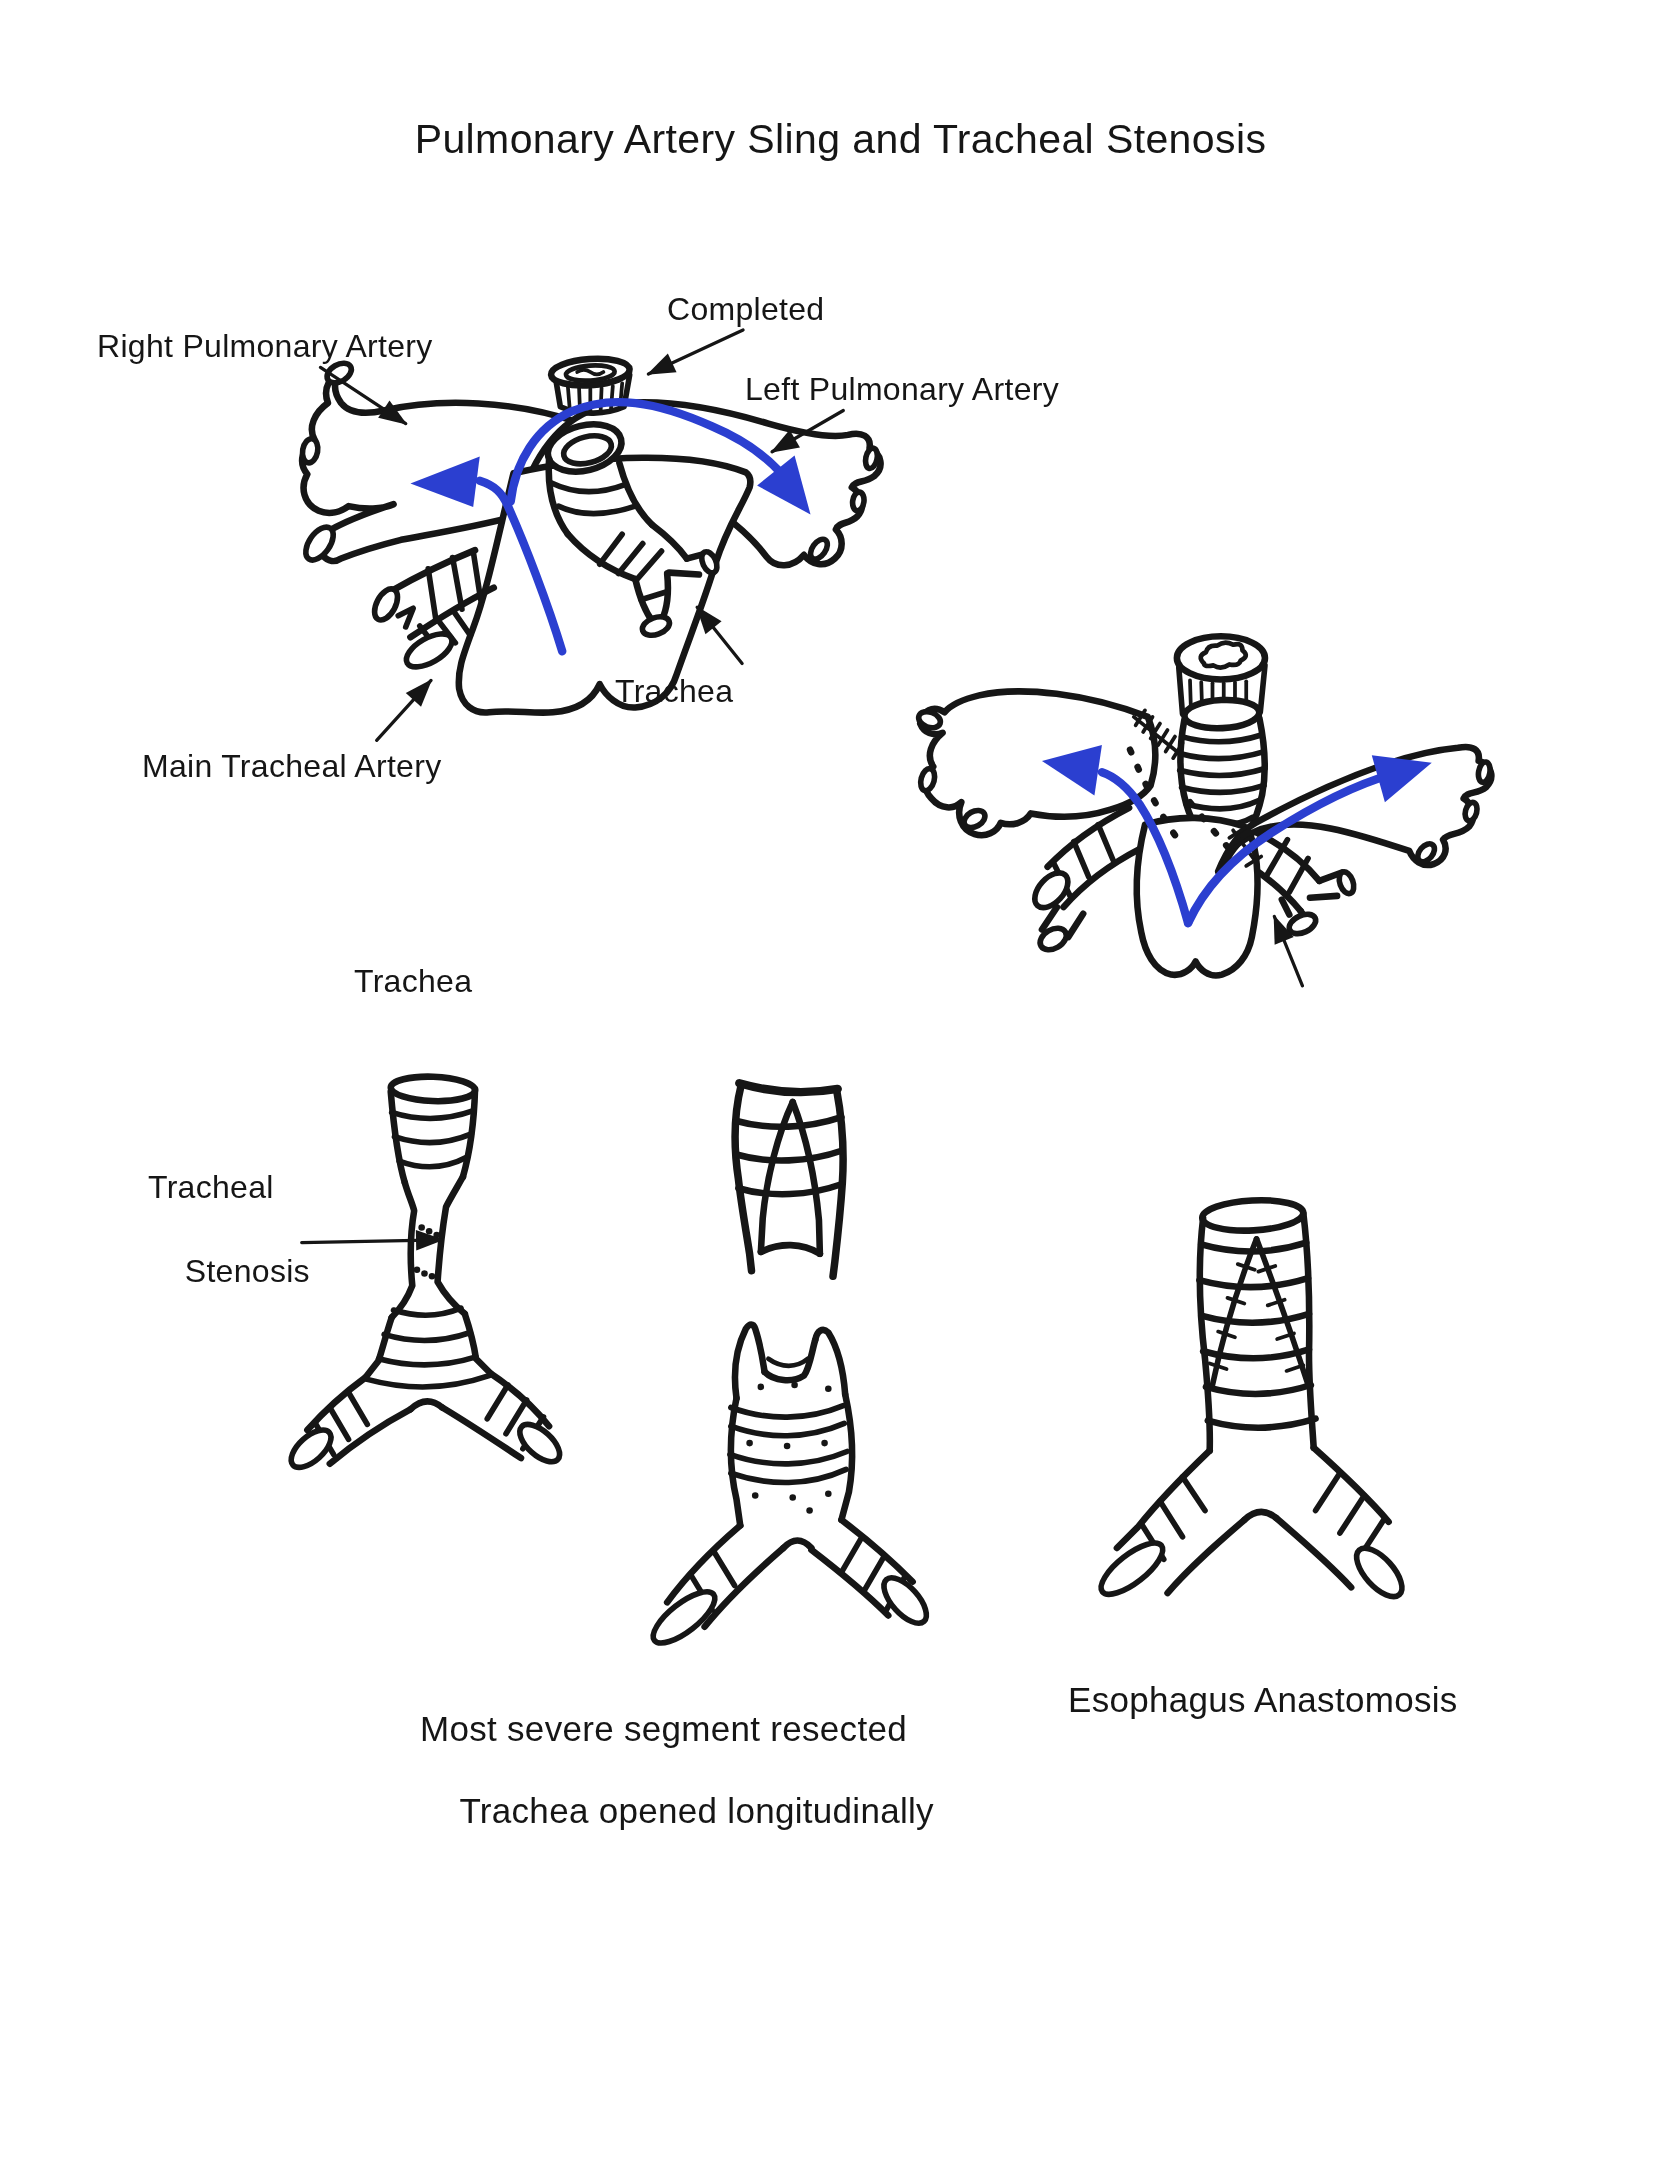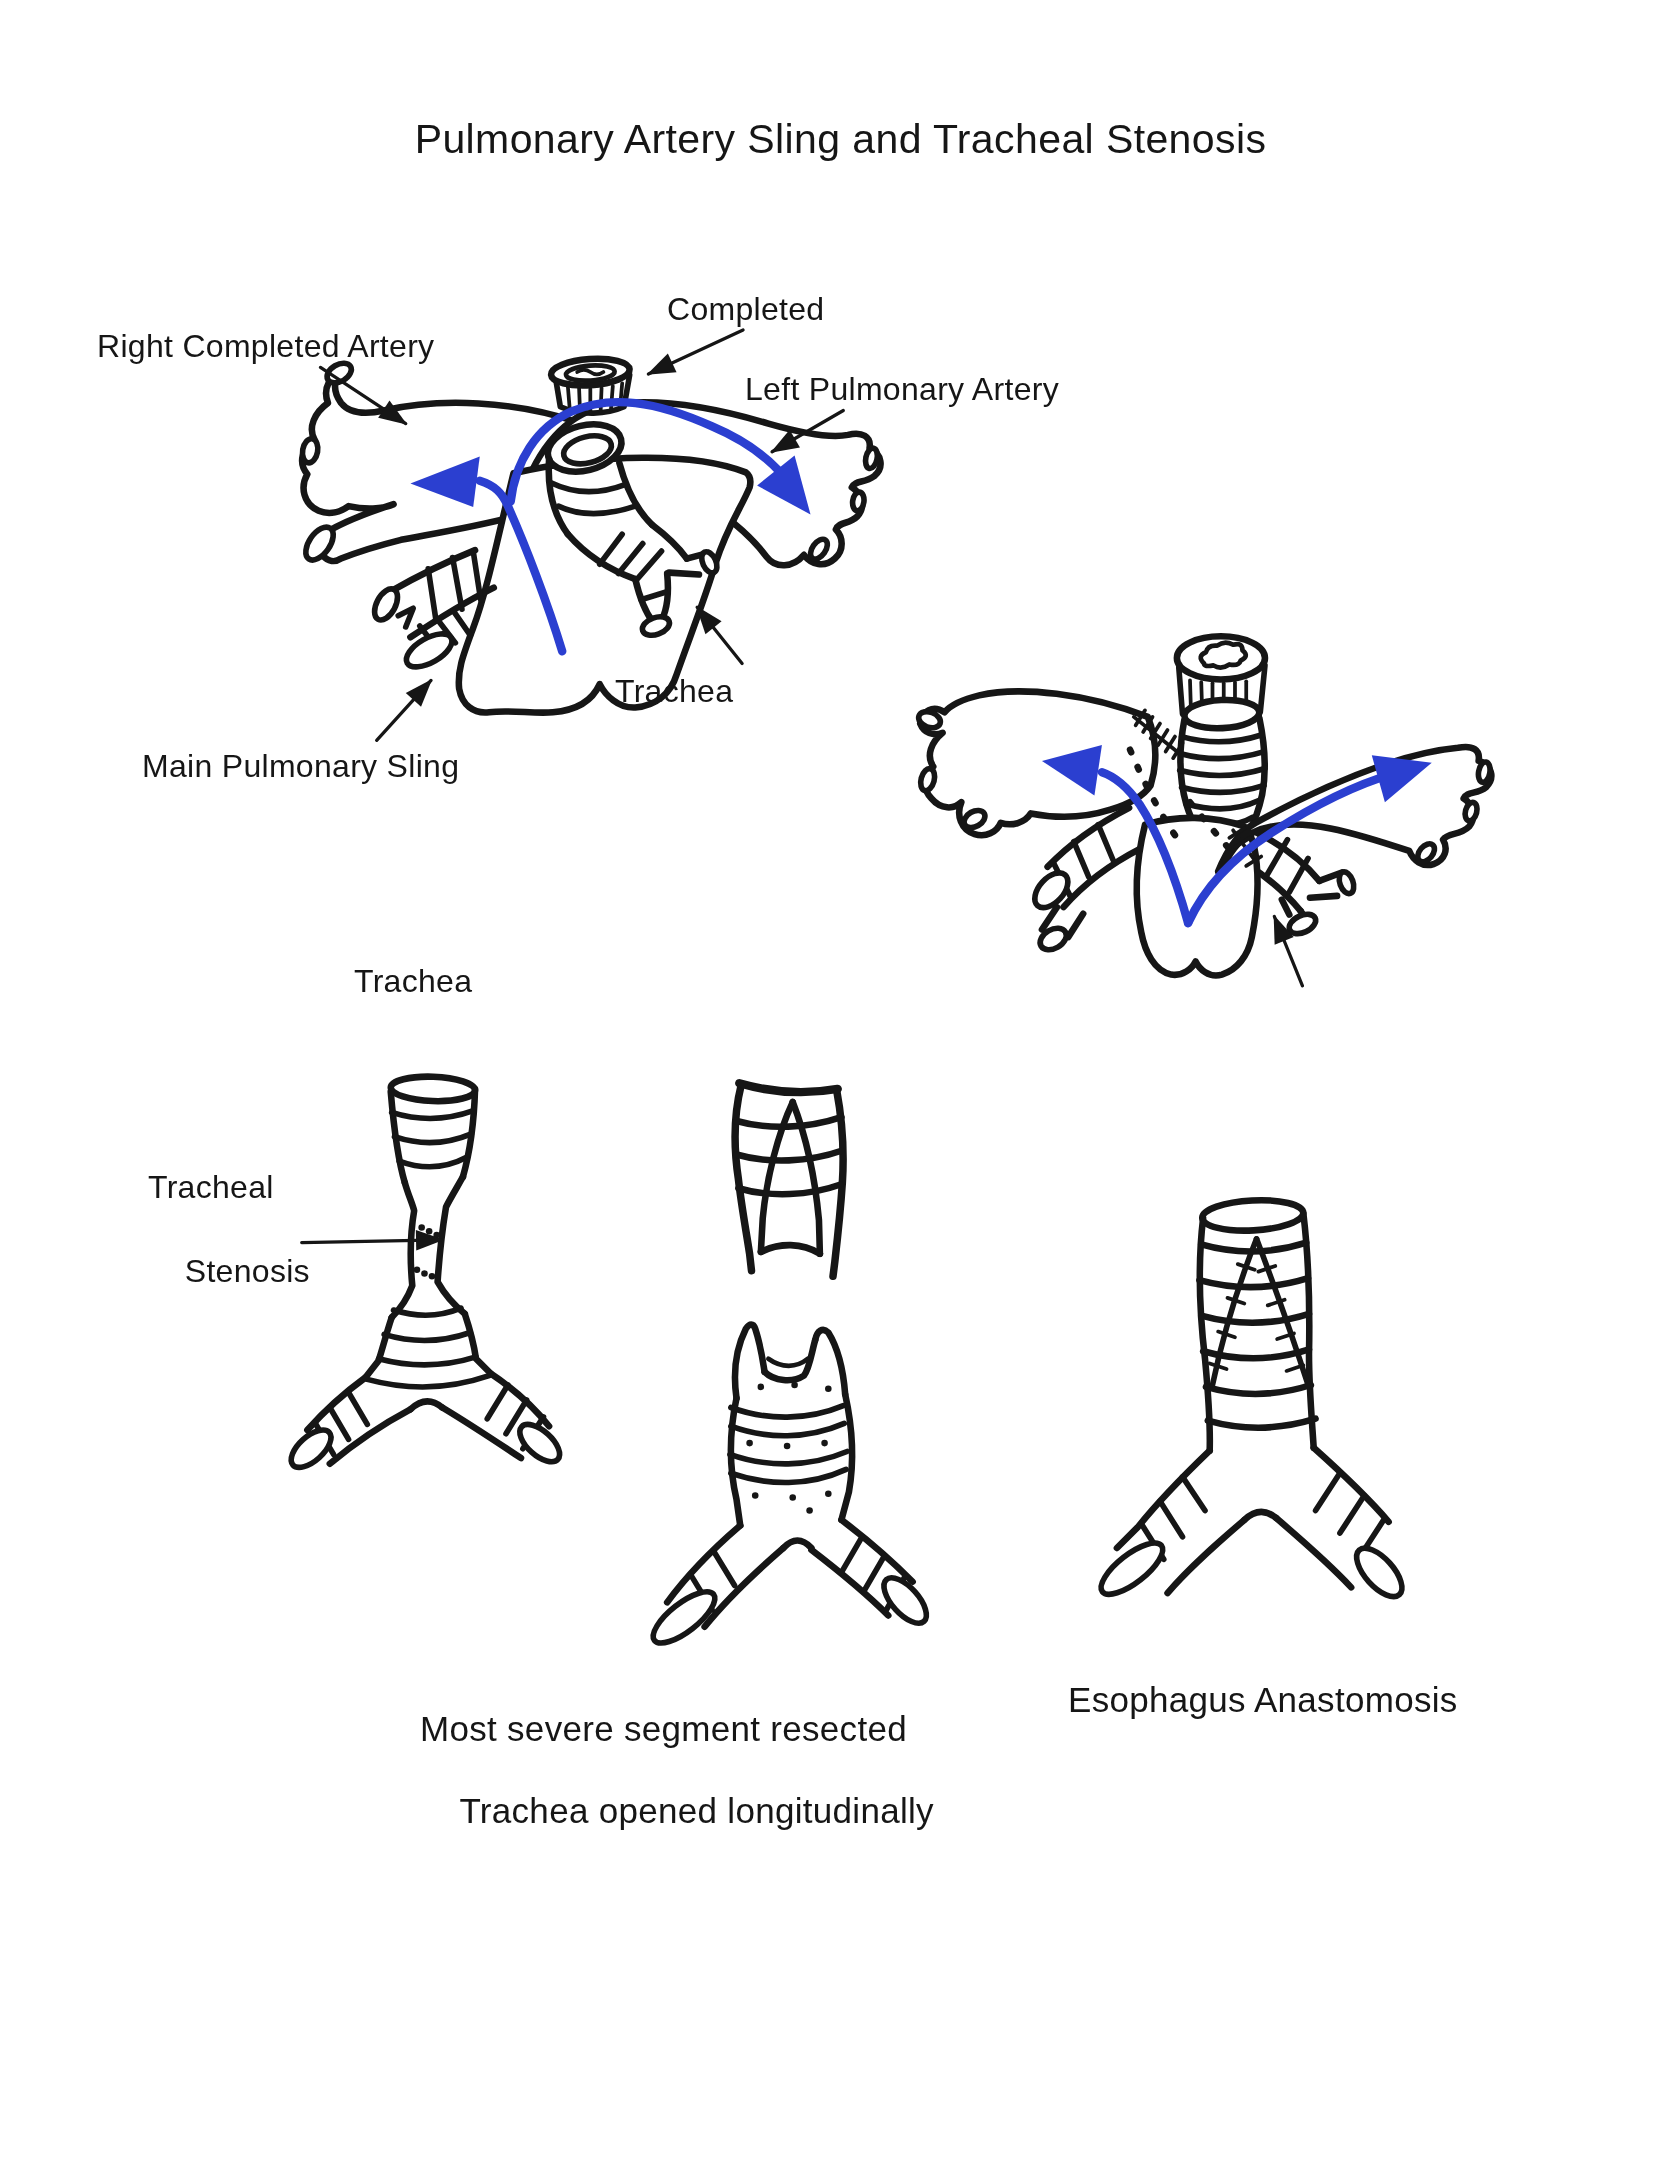--- a/index.html
+++ b/index.html
@@ -424,25 +424,25 @@
             <path d="M 1456,1596 L 1430,1636"></path>
             <path d="M 1478,1620 L 1452,1660"></path>
         </g>
         <ellipse cx="1472" cy="1678" rx="15" ry="32" transform="rotate(-42 1472 1678)" fill="#fff" stroke-width="6"></ellipse>
       </g>
     </g>
   </svg>
 
   <div class="title">Pulmonary Artery Sling and Tracheal Stenosis</div>
 
-  <div class="label" style="left:97px;top:327px">Right Completed Artery</div>
+  <div class="label" style="left:97px;top:327px">Right Pulmonary Artery</div>
   <div class="label" style="left:667px;top:290px">Completed</div>
   <div class="label" style="left:745px;top:370px">Left Pulmonary Artery</div>
   <div class="label" style="left:615px;top:672px">Trachea</div>
-  <div class="label" style="left:142px;top:747px">Main Pulmonary Sling</div>
+  <div class="label" style="left:142px;top:747px">Main Tracheal Artery</div>
 
 
   <div class="label" style="left:354px;top:962px">Trachea</div>
   <div class="label" style="left:148px;top:1166px;line-height:42px"><span>Tracheal</span><br>
     <span>Stenosis</span></div>
 
   <div class="label caption" style="left:420px;top:1708px"><span>Most severe segment resected</span><br>
     <span>Trachea opened longitudinally</span></div>
 
   <div class="label caption" style="left:1068px;top:1679px">Esophagus Anastomosis</div>

